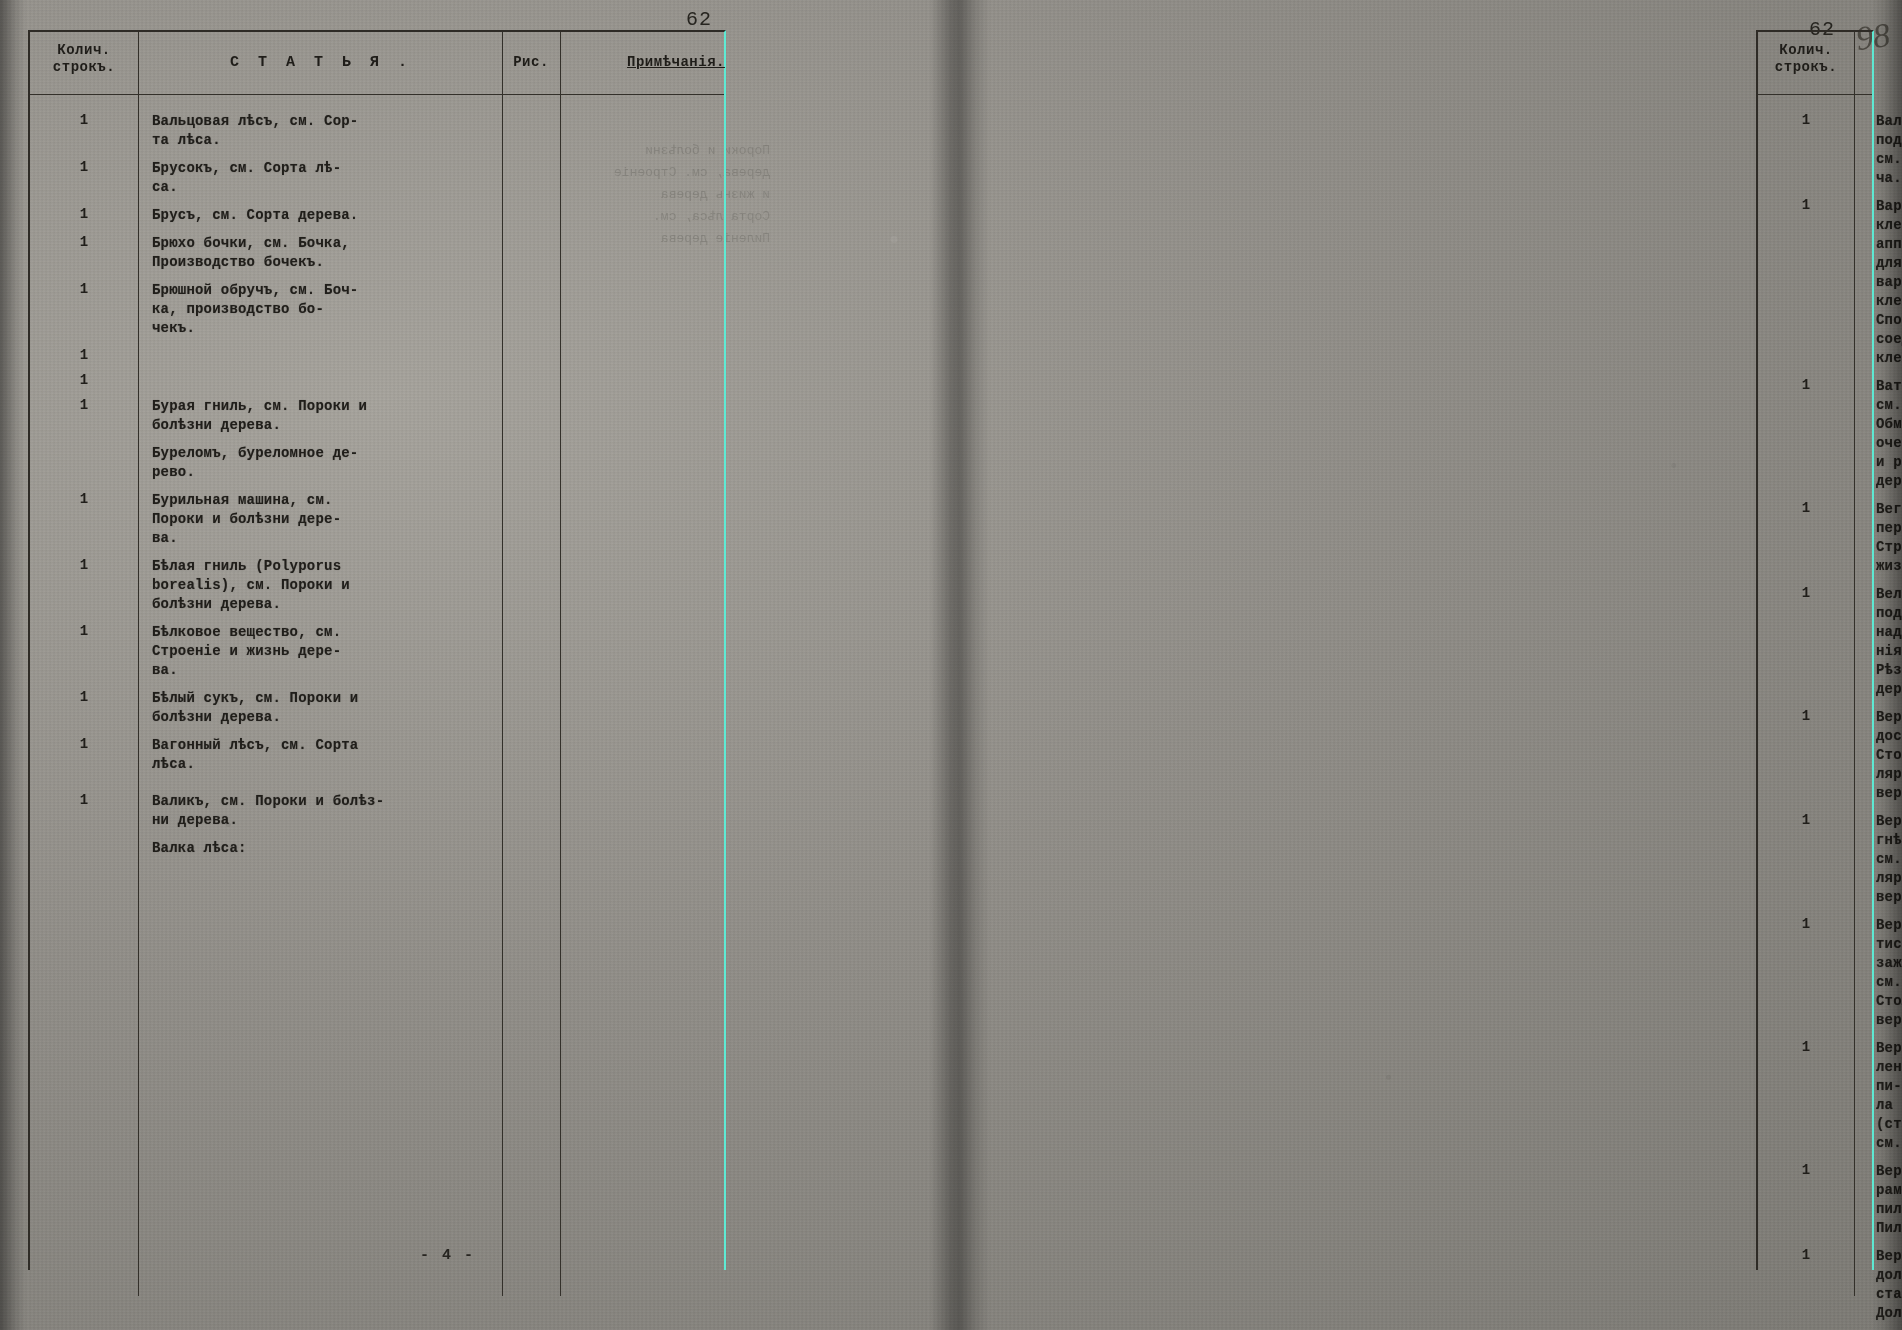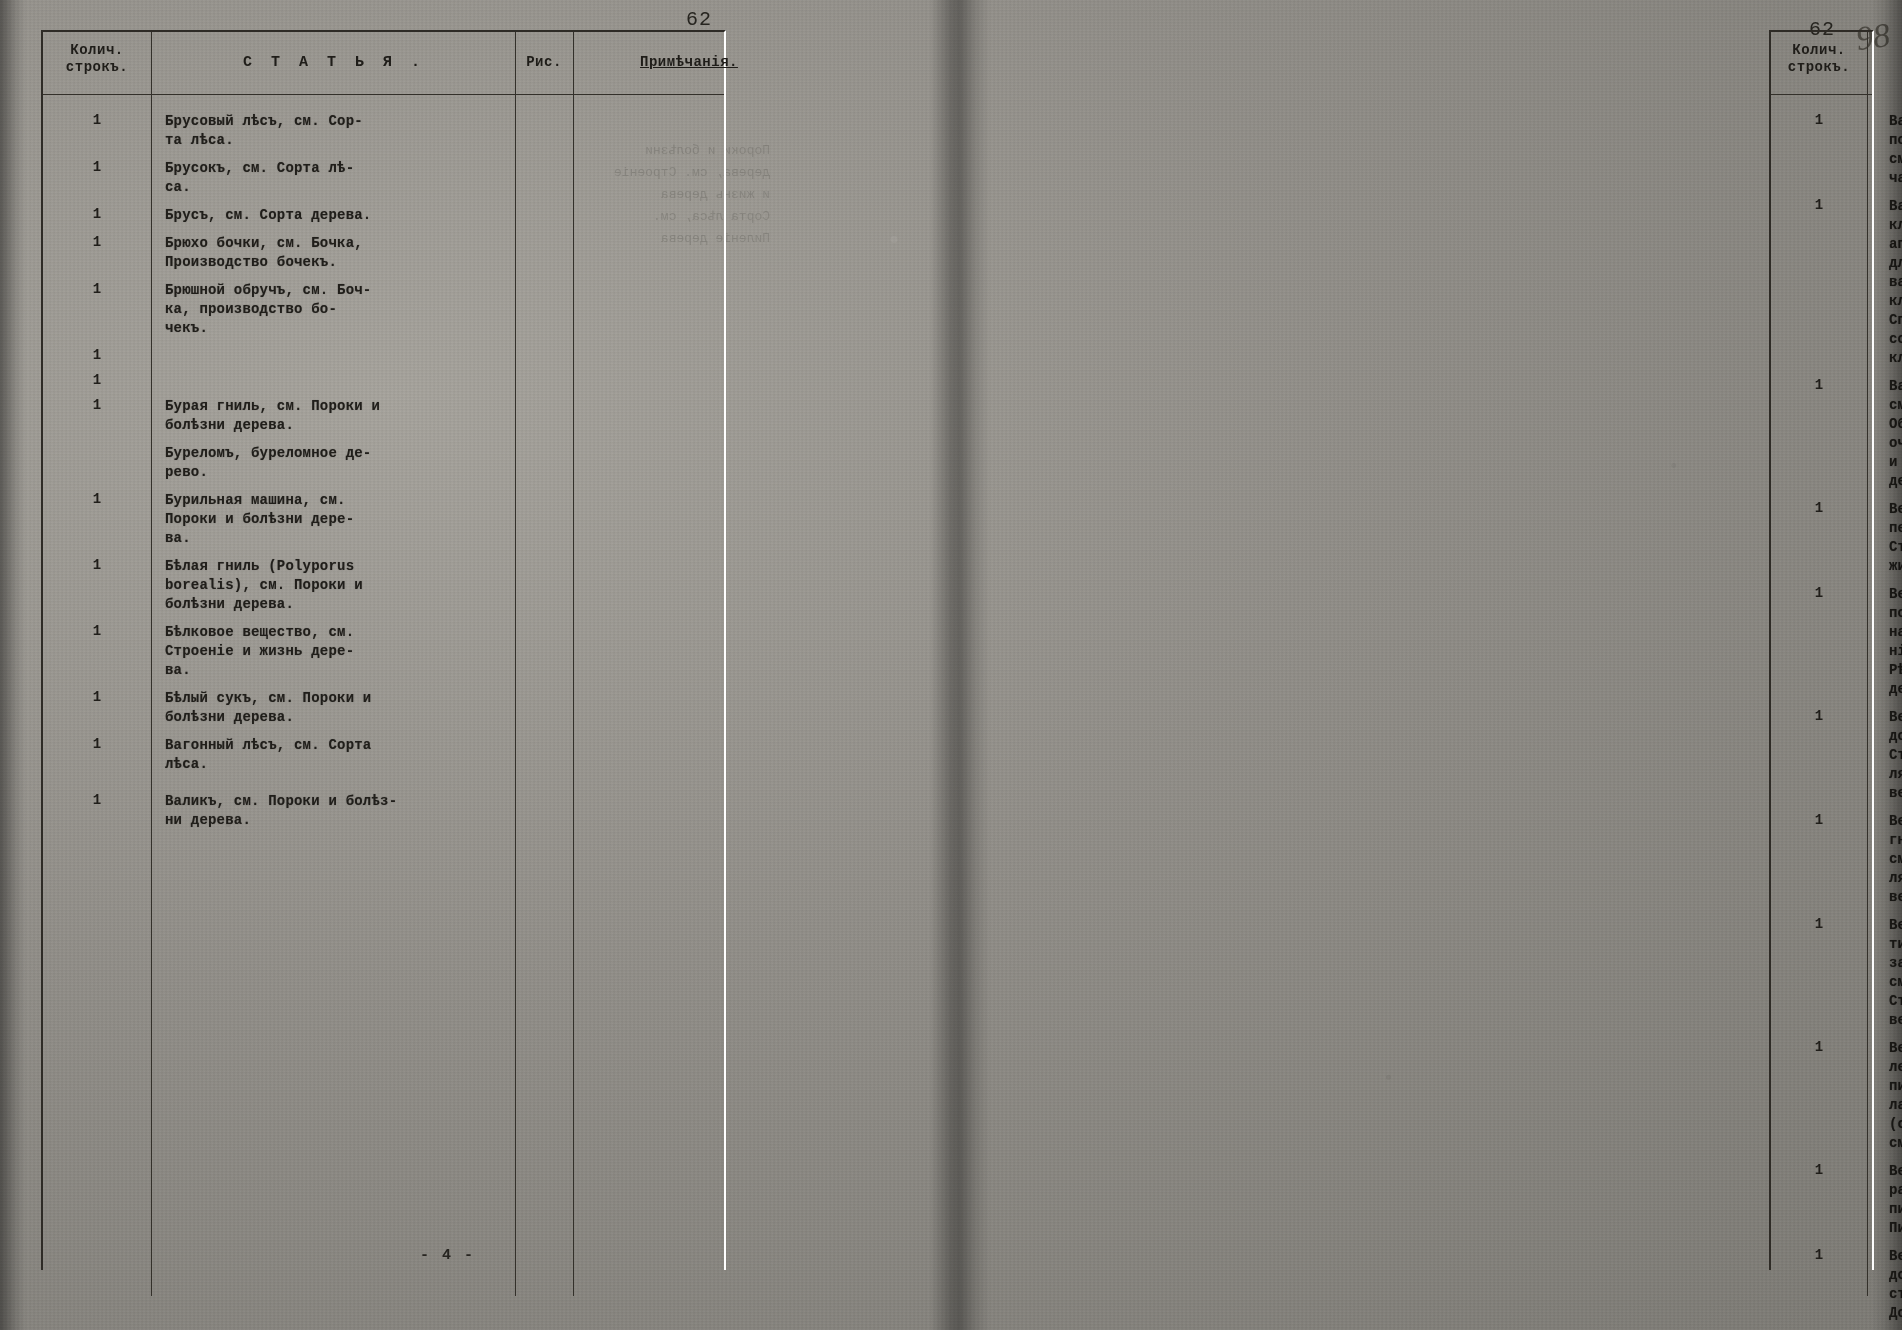--- a/index.html
+++ b/index.html
@@ -64,22 +64,21 @@
     opacity:.75;
   }
 
   
   .table{
     position:absolute;
     top:30px;
     bottom:60px;
     border-top:2px solid #2e2b26;
     border-left:2px solid #2e2b26;
-    border-right:2px solid #ffffff;
-    margin-left:13px;
+    border-right:2px solid #5eead4;
   }
   .table-left{left:28px;right:205px;}
   .table-right{left:785px;right:28px;}
 
   .vline{
     position:absolute;top:0;bottom:-26px;width:0;
     border-left:1.5px solid #33302a;
   }
   .hline{
     position:absolute;left:0;right:0;height:0;
@@ -199,21 +198,21 @@
           <div>строкъ.</div>
         </div>
         <div class="hdr-cell hdr-stat" style="left:109px;width:364px;">С Т А Т Ь Я .</div>
         <div class="hdr-cell hdr-ris" style="left:472px;width:58px;">Рис.</div>
         <div class="hdr-cell hdr-prim" style="left:552px;width:188px;text-decoration:underline;">Примѣчанія.</div>
       </div>
 
       <div class="rows">
         <div class="row">
             <div class="cnt">1</div>
-            <div class="art">Брусовый лѣсъ, см. Сор-
+            <div class="art">Вальцовая лѣсъ, см. Сор-
 та лѣса.</div>
           </div>
         <div class="row">
             <div class="cnt">1</div>
             <div class="art">Брусокъ, см. Сорта лѣ-
 са.</div>
           </div>
         <div class="row">
             <div class="cnt">1</div>
             <div class="art">Брусъ, см. Сорта дерева.</div>
@@ -273,20 +272,24 @@
             <div class="art">Вагонный лѣсъ, см. Сорта
   лѣса.</div>
           </div>
         <div class="row">
             <div class="cnt"></div>
           </div>
         <div class="row">
             <div class="cnt">1</div>
             <div class="art">Валикъ, см. Пороки и болѣз-
   ни дерева.</div>
+          </div>
+        <div class="row">
+            <div class="cnt"></div>
+            <div class="art">Валка лѣса:</div>
           </div>
       </div>
     </div>
 
     <div class="pagenum pagenum-left">- 4 -</div>
   </div>
 
   <div class="page page-right">
 
     <div class="folio folio-right">62</div>

